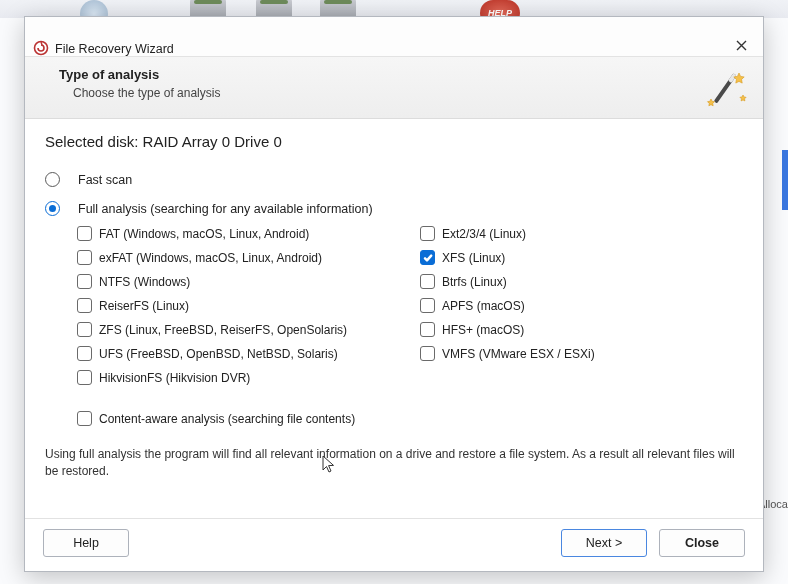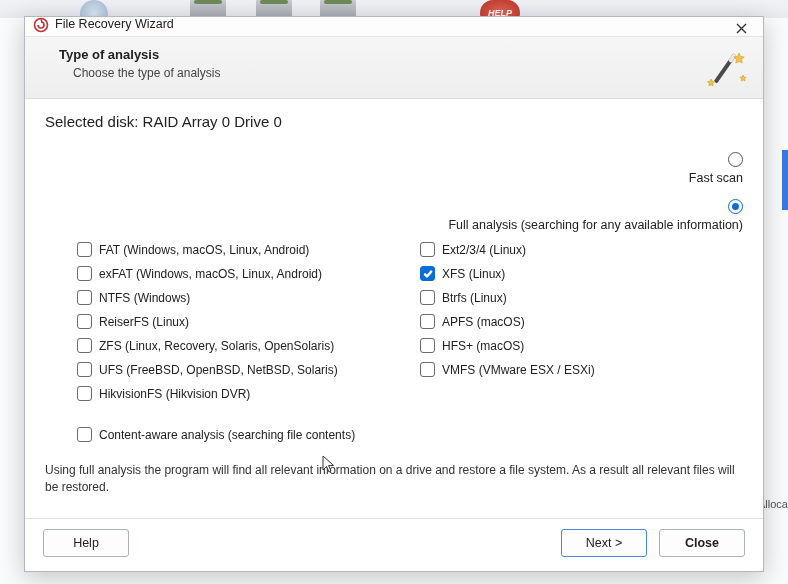--- a/index.html
+++ b/index.html
@@ -37,22 +37,22 @@
   .dialog {
     position: absolute;
     left: 24px; top: 16px;
     width: 740px; height: 556px;
     background: #ffffff;
     border: 1px solid #b4b8bf;
     box-shadow: 0 6px 24px rgba(0,0,0,0.22);
     display: flex; flex-direction: column;
   }
   .titlebar {
-    height: 20px;
-    display: flex; align-items: flex-start;
+    height: 40px;
+    display: flex; align-items: flex-end;
     padding: 0 6px 0 8px;
     background: #fdfdfd;
     border-bottom: 1px solid #e3e3e3;
   }
   .titlebar .app-icon {
     width: 16px; height: 16px; margin-right: 6px; position: relative;
   }
   .titlebar .app-icon svg{width:16px;height:16px;}
   .titlebar .title { flex: 1; font-size: 12.5px; color: #222; }
   .titlebar .close {
@@ -74,22 +74,22 @@
   .header .wand {
     position: absolute; right: 14px; top: 8px; width: 50px; height: 50px;
   }
 
   .body {
     flex: 1; padding: 14px 20px 4px 20px; overflow: hidden;
     display: flex; flex-direction: column;
   }
   .selected-line { font-size: 15px; color: #222; margin-bottom: 18px; }
   .radio-row {
-    display: flex; align-items: flex-end; gap: 4px;
-    margin: 4px 0 10px 0; cursor: pointer; flex-direction: column;
+    display: flex; align-items: flex-end; gap: 18px;
+    margin: 4px 0 10px 0; cursor: pointer;
   }
   .radio {
     width: 15px; height: 15px; border-radius: 50%;
     border: 1.5px solid #5a5a5a; display:inline-flex;align-items:center;justify-content:center;
     background:#fff;
   }
   .radio.checked { border-color: #0a6dd6; }
   .radio.checked::after{content:"";width:7px;height:7px;border-radius:50%;background:#0a6dd6;}
   .radio-label { font-size: 12.5px; }
 
@@ -244,21 +244,21 @@
         <span class="chk"></span>
         <span class="chk-label">ReiserFS (Linux)</span>
       </div>
 
       <div class="chk-row">
         <span class="chk"></span>
         <span class="chk-label">APFS (macOS)</span>
       </div>
       <div class="chk-row">
         <span class="chk"></span>
-        <span class="chk-label">ZFS (Linux, Recovery, Solaris, OpenSolaris)</span>
+        <span class="chk-label">ZFS (Linux, FreeBSD, ReiserFS, OpenSolaris)</span>
       </div>
 
       <div class="chk-row">
         <span class="chk"></span>
         <span class="chk-label">HFS+ (macOS)</span>
       </div>
       <div class="chk-row">
         <span class="chk"></span>
         <span class="chk-label">UFS (FreeBSD, OpenBSD, NetBSD, Solaris)</span>
       </div>

